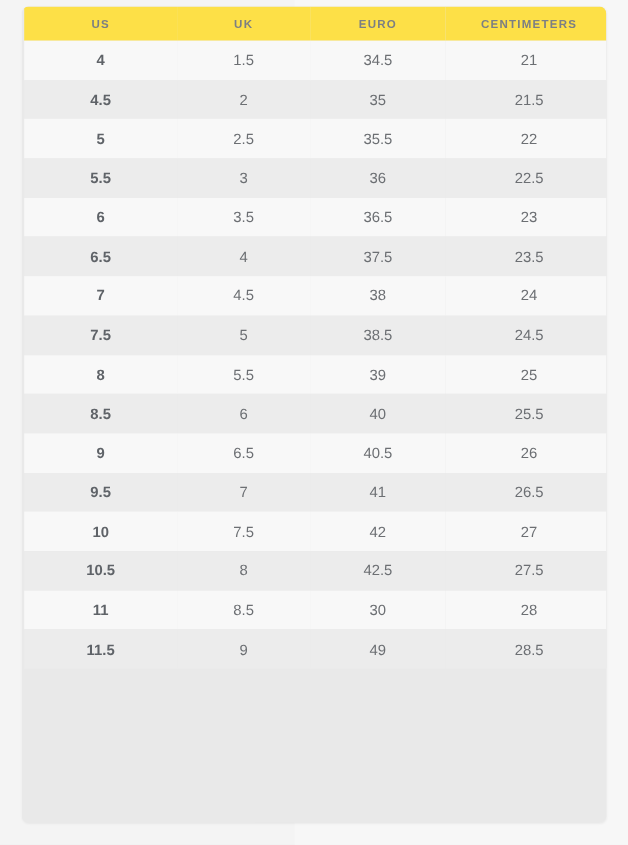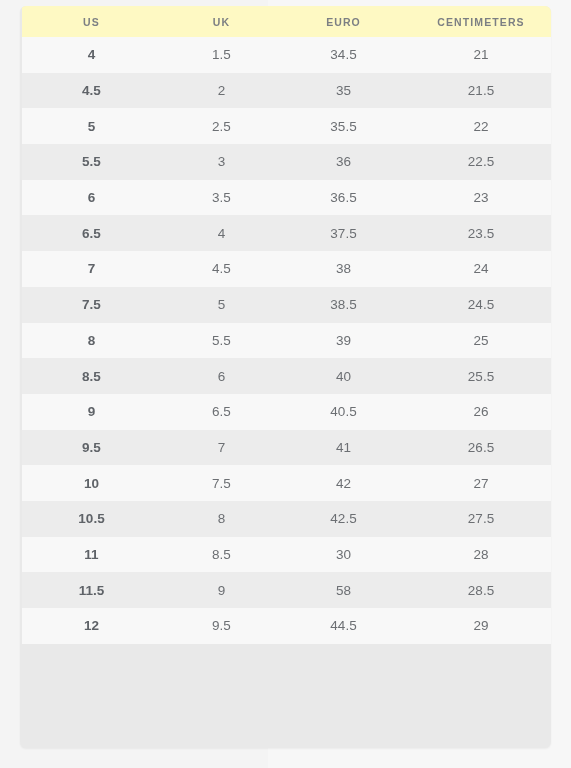--- a/index.html
+++ b/index.html
@@ -50,21 +50,21 @@
   table.size-table td {
     text-align: center;
     vertical-align: middle;
     padding: 0;
     border: 0;
   }
 
   
   thead th {
     height: 31px;
-    background: #fef9c3;
+    background: #fde047;
     color: #7c7f83;
     font-size: 10.5px;
     font-weight: bold;
     letter-spacing: 1.1px;
     font-family: "Liberation Sans", sans-serif;
   }
 
   
   tbody tr {
     height: 35.7px;
@@ -206,24 +206,18 @@
         </tr>
         <tr class="odd">
           <td class="col-us">11</td>
           <td>8.5</td>
           <td>30</td>
           <td>28</td>
         </tr>
         <tr class="even">
           <td class="col-us">11.5</td>
           <td>9</td>
-          <td>58</td>
+          <td>49</td>
           <td>28.5</td>
-        </tr>
-        <tr class="odd">
-          <td class="col-us">12</td>
-          <td>9.5</td>
-          <td>44.5</td>
-          <td>29</td>
         </tr>
       </tbody>
   </table>
 </div>
 
 </body></html>

